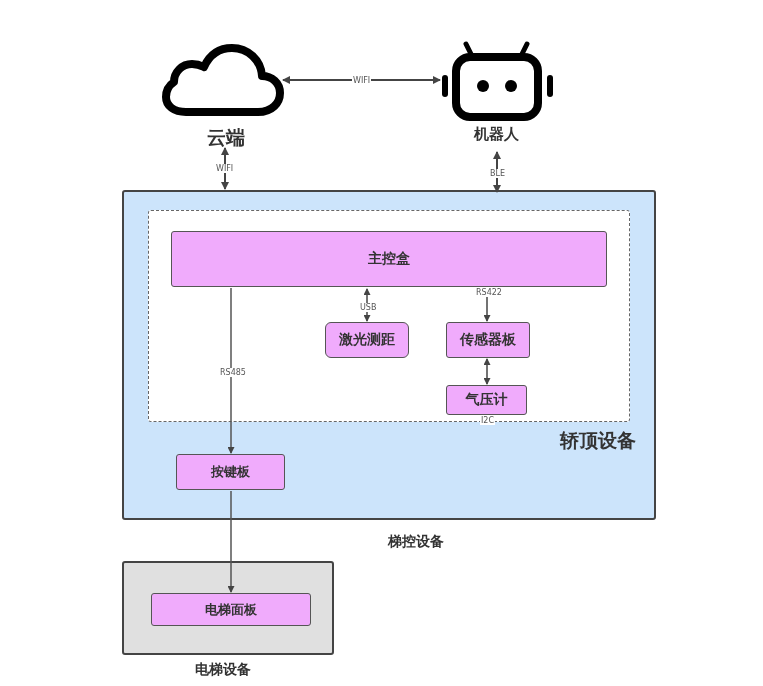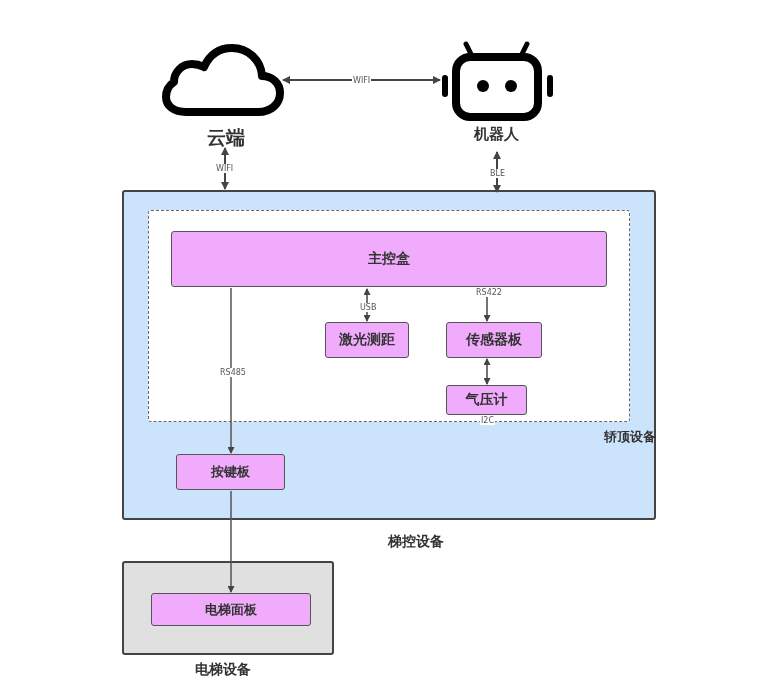--- a/index.html
+++ b/index.html
@@ -14,32 +14,32 @@
               line-height:9px; white-space:nowrap; }
   svg.overlay { position:absolute; left:0; top:0; }
 </style>
 </head>
 <body>
 
 <div class="abs" style="left:122px; top:190px; width:534px; height:330px; box-sizing:border-box; background:#cce4fb; border:2px solid #444; border-radius:3px;"></div>
 <div class="lbl" style="left:388px; top:533px;">梯控设备</div>
 
 <div class="abs" style="left:148px; top:210px; width:482px; height:212px; box-sizing:border-box; background:#fff; border:1.5px dashed #666; border-radius:3px;"></div>
-<div class="lbl" style="left:560px; top:428px; font-size:13px;margin-left:44px;">轿顶设备</div>
+<div class="lbl" style="left:560px; top:428px; font-size:19px;">轿顶设备</div>
 
 <div class="abs" style="left:122px; top:561px; width:212px; height:94px; box-sizing:border-box; background:#e0e0e0; border:2px solid #444; border-radius:3px;"></div>
 <div class="lbl" style="left:195px; top:661px;">电梯设备</div>
 
 <div class="box" style="left:171px; top:231px; width:436px; height:56px; font-weight:bold;">
   <span>主控盒</span>
 </div>
-<div class="box" style="left:325px; top:322px; width:84px; height:36px;">
+<div class="box" style="left:325px; top:322px; width:84px; height:36px;border-radius:6px;">
   <span>激光测距</span>
 </div>
-<div class="box" style="left:446px; top:322px; width:96px; height:36px;">
+<div class="box" style="left:446px; top:322px; width:84px; height:36px;">
   <span>传感器板</span>
 </div>
 <div class="box" style="left:446px; top:385px; width:81px; height:30px;">
   <span>气压计</span>
 </div>
 <div class="box" style="left:176px; top:454px; width:109px; height:36px; font-size:13px;">
   <span>按键板</span>
 </div>
 <div class="box" style="left:151px; top:593px; width:160px; height:33px; font-size:13px;">
   <span>电梯面板</span>

